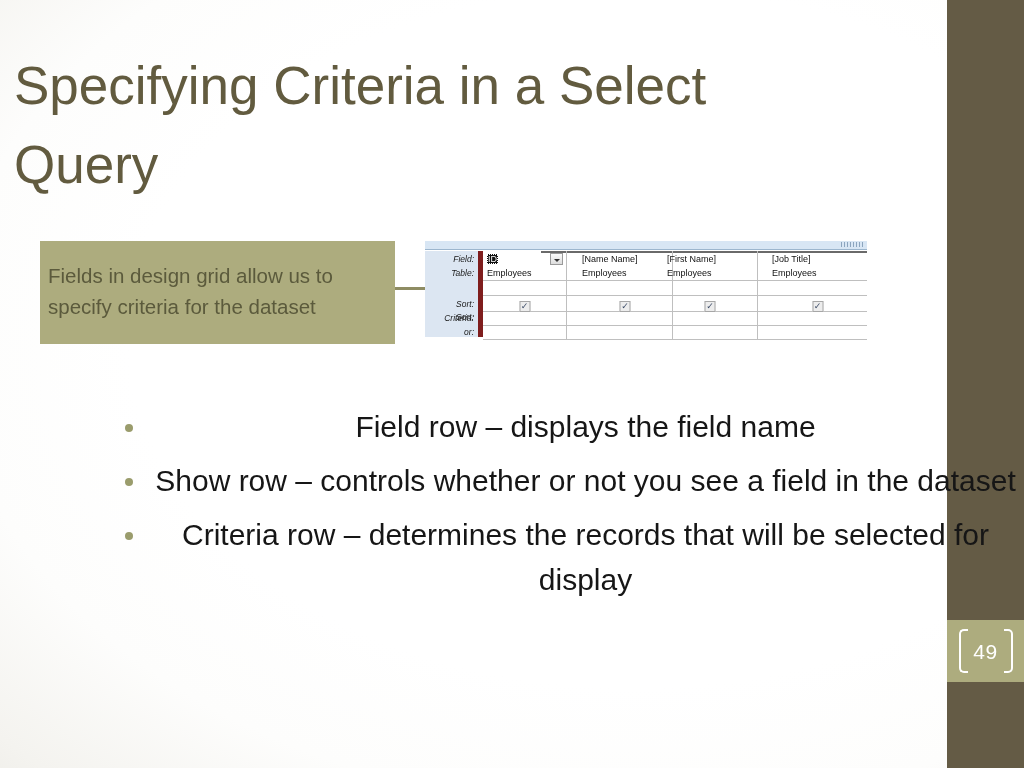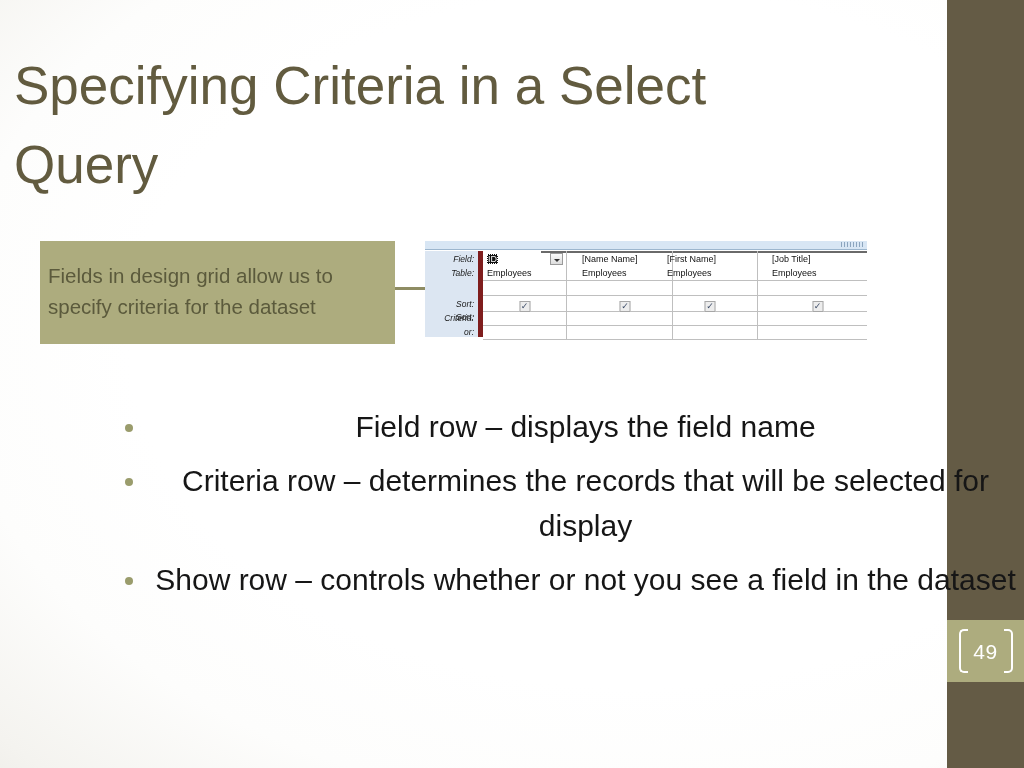--- a/index.html
+++ b/index.html
@@ -374,17 +374,17 @@
           <span class="cell-field">[Job Title]</span>
           <span class="cell-table">Employees</span>
           <span class="show-check">✓</span>
         </div>
       </div>
     </div>
   </div>
 
   <div id="bullets">
     <div class="bullet">Field row – displays the field name</div>
+    <div class="bullet">Show row – controls whether or not you see a field in the dataset</div>
     <div class="bullet">Criteria row – determines the records that will be selected for display</div>
-    <div class="bullet">Show row – controls whether or not you see a field in the dataset</div>
   </div>
 
 </div>
 
 </body></html>

